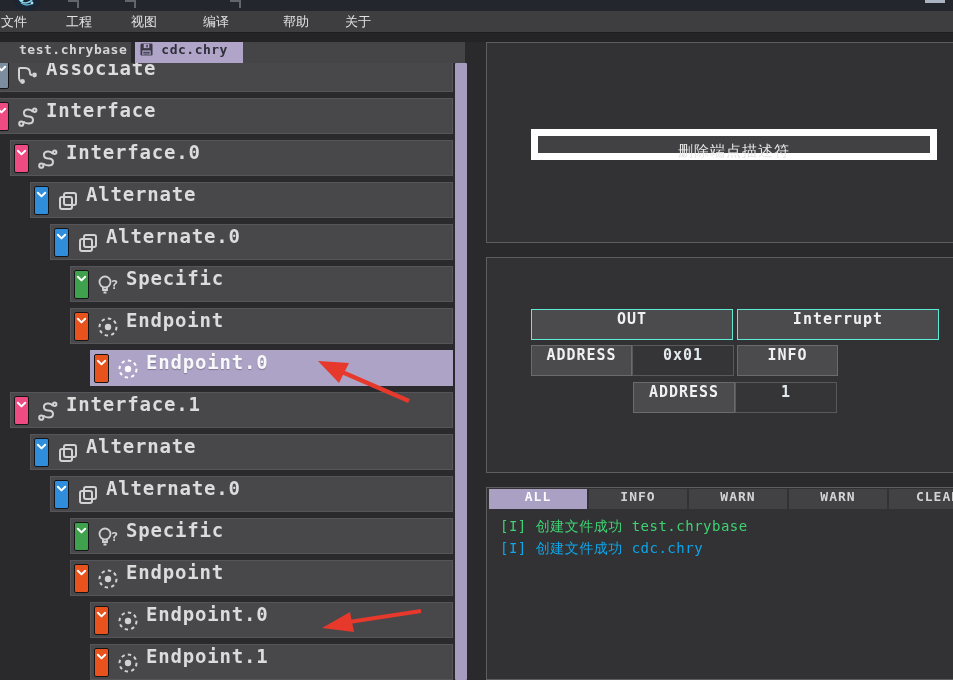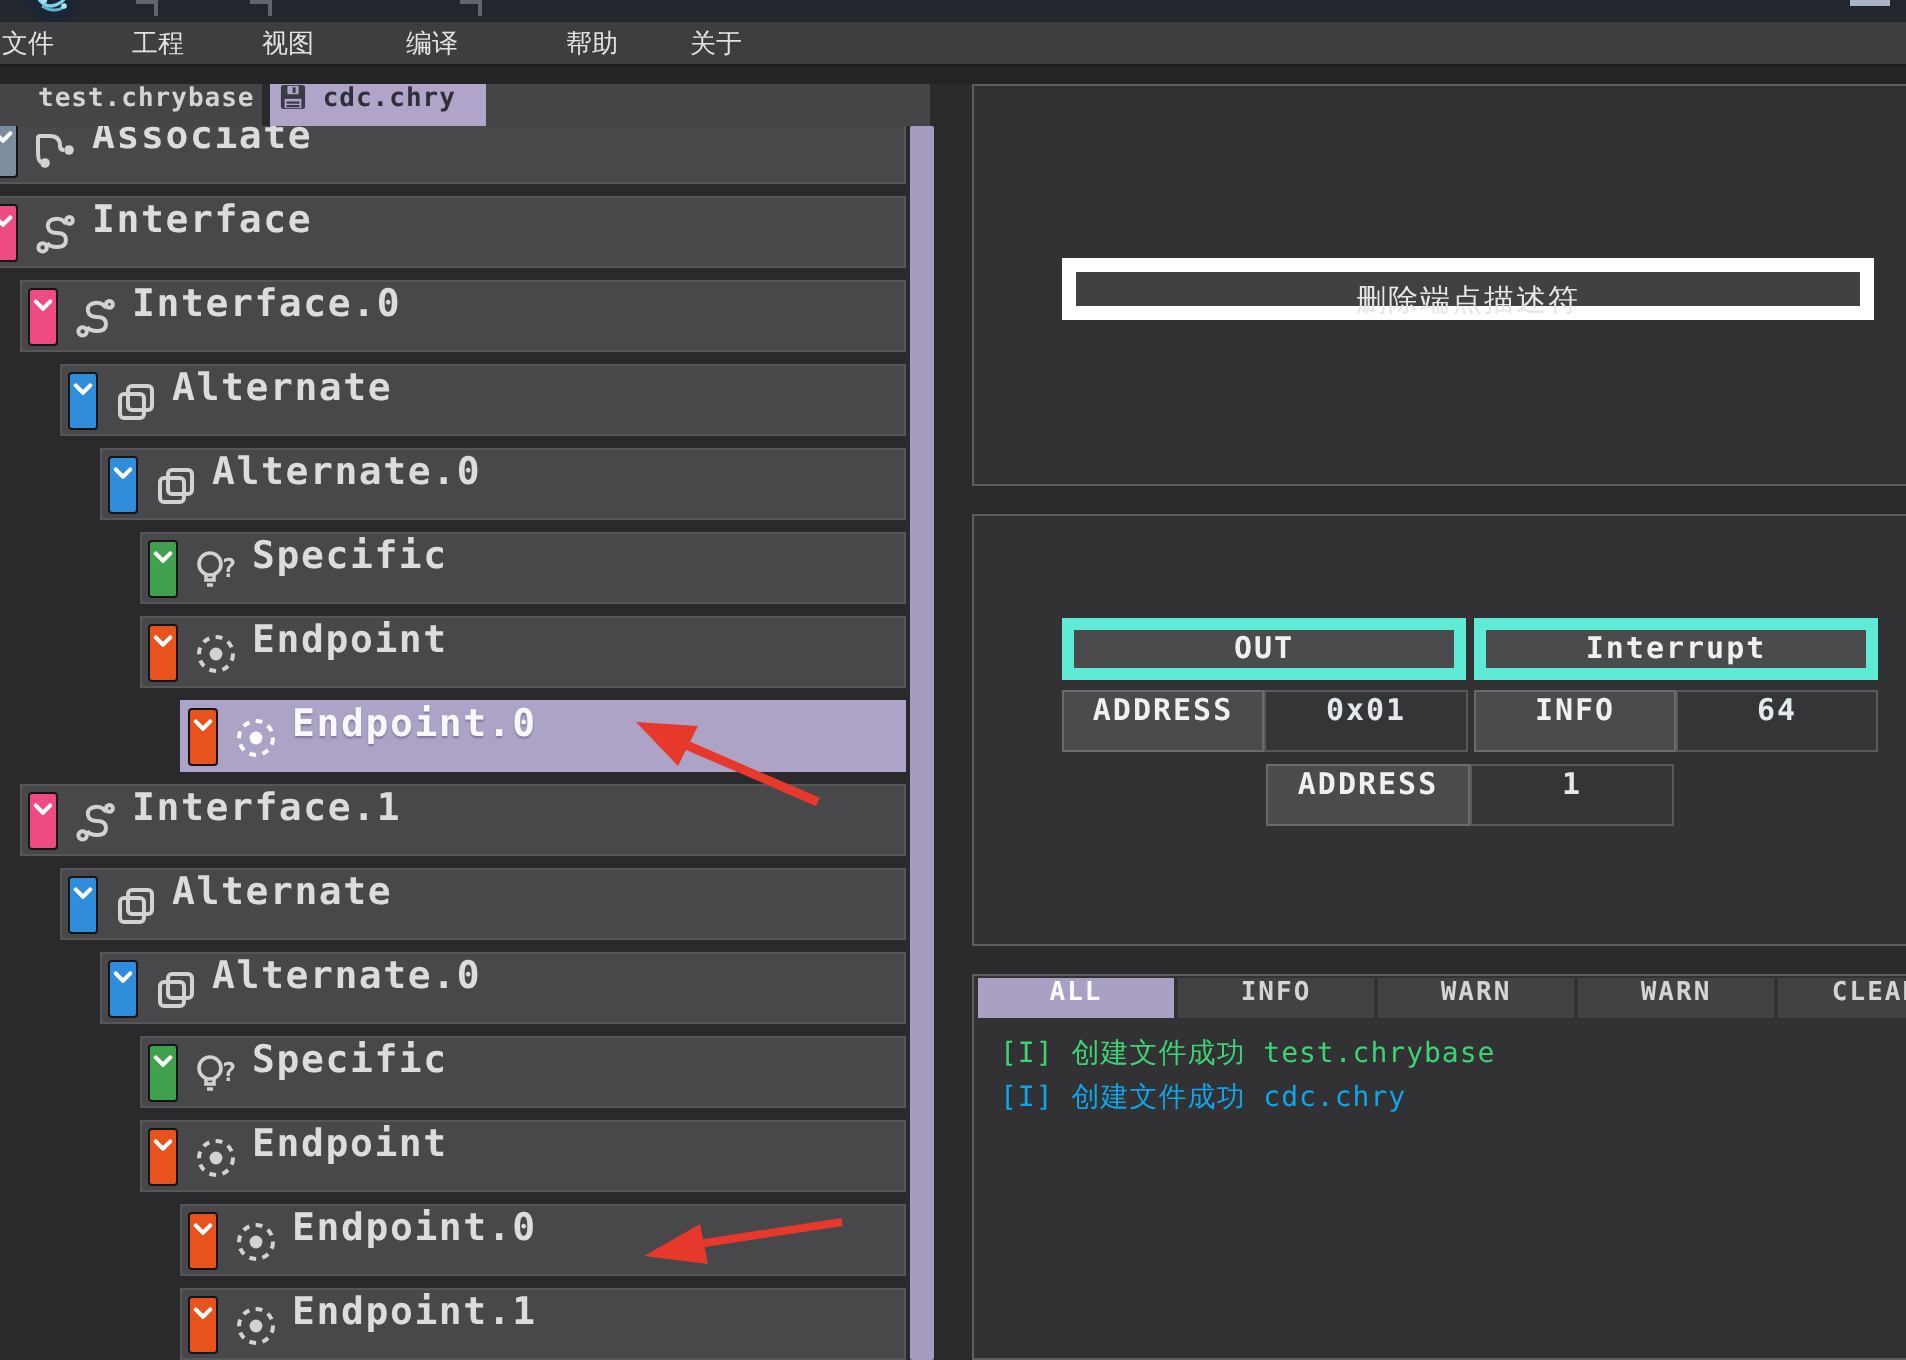--- a/index.html
+++ b/index.html
@@ -31,21 +31,21 @@
   .row-label{position:absolute;top:0;line-height:36px;font:bold 19px "DejaVu Sans Mono","Liberation Mono",monospace;letter-spacing:.8px;color:#dcdcdc;white-space:nowrap;}
   .row-label.selected{color:#f8f8fa;text-shadow:0 1px 1px rgba(40,40,60,.35);}
   .scrollbar{left:455px;top:63px;width:12px;height:617px;background:#a59cc0;border-radius:1px;}
   
   .panel{background:#323234;border:1px solid #5e5e60;box-sizing:border-box;overflow:hidden;}
   #panel-top{left:486px;top:42px;width:470px;height:201px;}
   #panel-mid{left:486px;top:257px;width:470px;height:216px;}
   #panel-log{left:486px;top:487px;width:470px;height:193px;}
   .del-btn{position:absolute;left:44px;top:86px;width:406px;height:31px;background:#414144;border:7px solid #ffffff;box-sizing:border-box;color:#e6e6e6;font-size:15px;letter-spacing:1px;text-align:center;line-height:29px;cursor:pointer;}
   .cell{position:absolute;box-sizing:border-box;height:31px;line-height:29px;text-align:center;font:bold 15px "DejaVu Sans Mono","Liberation Mono",monospace;letter-spacing:1px;color:#f0f0f2;}
-  .cell.hdr{background:#4b4b4e;border:6px solid #5eead4;cursor:pointer;}
+  .cell.hdr{background:#4b4b4e;border:1px solid #5eead4;cursor:pointer;}
   .cell.lbl{background:#4b4b4e;border:1px solid #6b6b6e;}
   .cell.val{background:#353538;border:1px solid #59595c;color:#e2e9ec;}
   
   .log-tab{position:absolute;top:1px;width:98px;height:20px;line-height:20px;text-align:center;font:bold 13px "DejaVu Sans Mono","Liberation Mono",monospace;letter-spacing:1px;background:#424245;color:#d4d4d6;cursor:pointer;}
   .log-tab.active{background:#a9a0c3;color:#fbfbfd;}
   .log-entry{position:absolute;left:13px;font:14px "DejaVu Sans Mono","Liberation Mono",monospace;letter-spacing:.5px;white-space:pre;}
   
   #arrows{left:0;top:0;width:953px;height:680px;pointer-events:none;z-index:60;}
 </style>
 </head>
@@ -352,21 +352,20 @@
 <div class="abs panel" id="panel-top">
   <div class="del-btn">删除端点描述符</div>
 </div>
 
 <div class="abs panel" id="panel-mid">
   <div class="cell hdr" style="left:44px;top:51px;width:202px;">OUT</div>
   <div class="cell hdr" style="left:250px;top:51px;width:202px;">Interrupt</div>
   <div class="cell lbl" style="left:44px;top:87px;width:101px;">ADDRESS</div>
   <div class="cell val" style="left:145px;top:87px;width:102px;">0x01</div>
   <div class="cell lbl" style="left:250px;top:87px;width:101px;">INFO</div>
-  <div class="cell val" style="left:351px;top:87px;width:101px;">64</div>
   <div class="cell lbl" style="left:146px;top:124px;width:102px;">ADDRESS</div>
   <div class="cell val" style="left:248px;top:124px;width:102px;">1</div>
 </div>
 
 <div class="abs panel" id="panel-log">
     <div class="log-tab active" style="left: 2px;">ALL</div>
     <div class="log-tab" style="left: 102px;">INFO</div>
     <div class="log-tab" style="left: 202px;">WARN</div>
     <div class="log-tab" style="left: 302px;">WARN</div>
     <div class="log-tab" style="left: 402px;">CLEAR</div>

